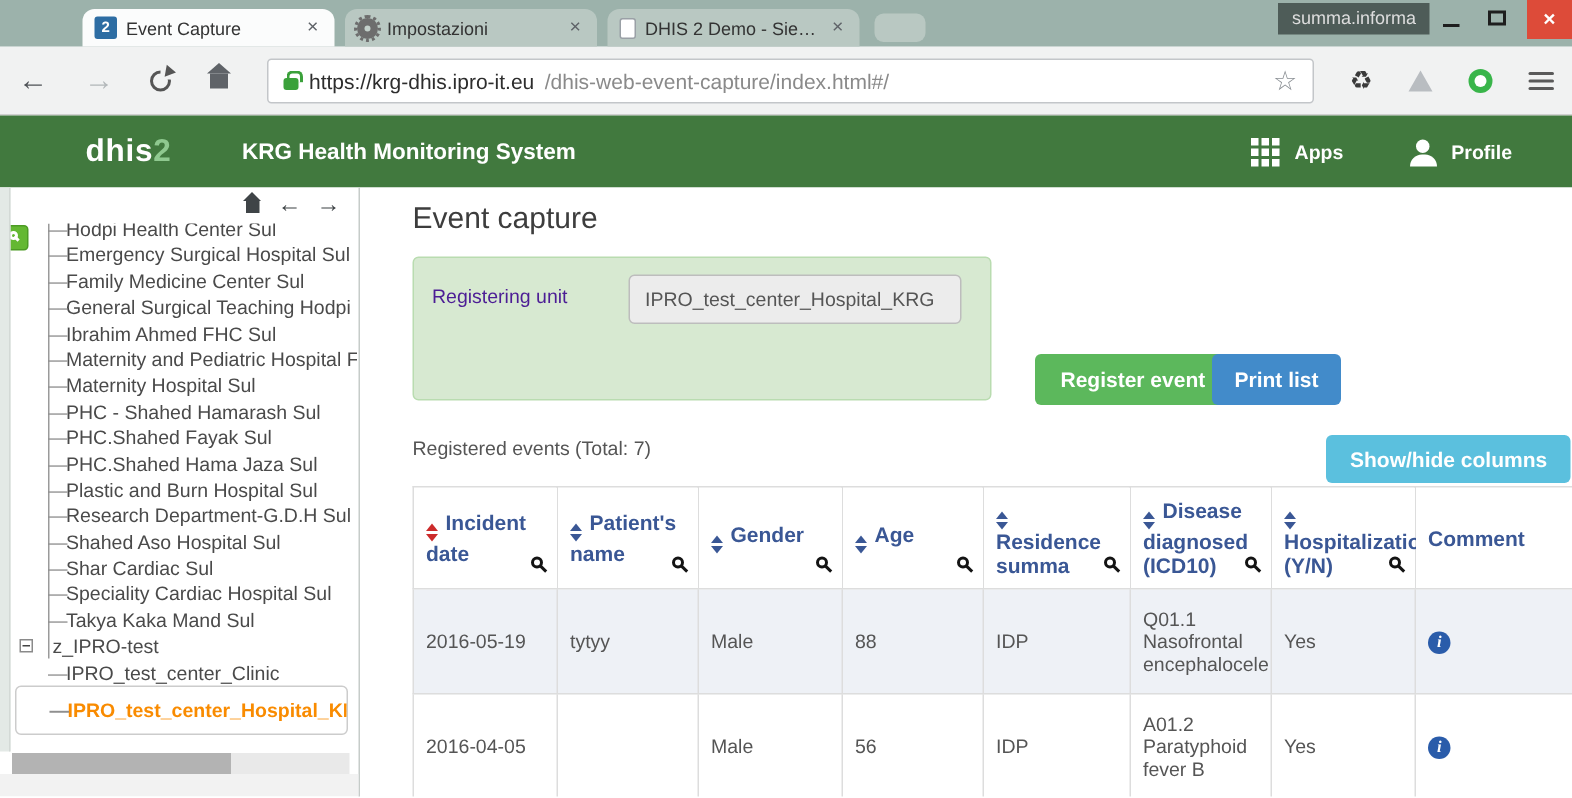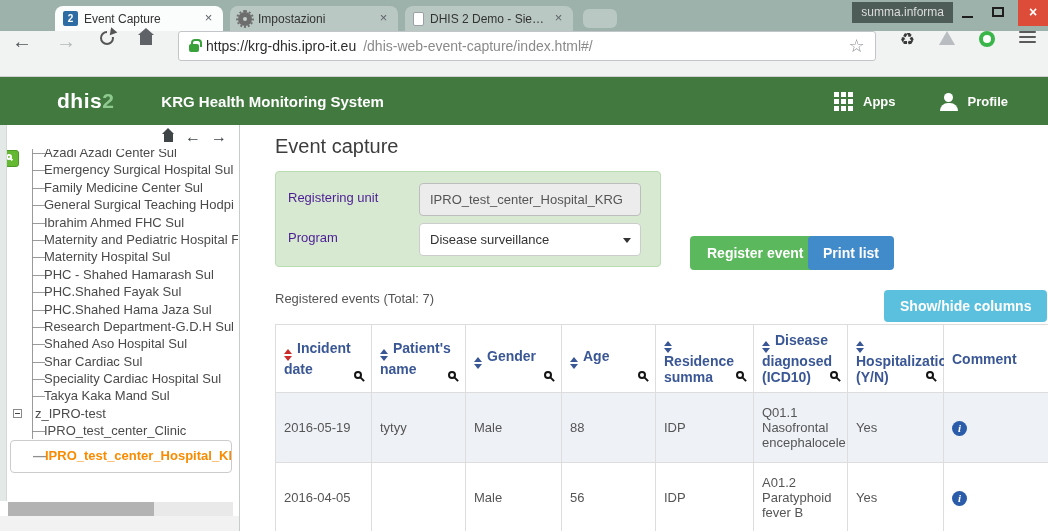--- a/index.html
+++ b/index.html
@@ -23,21 +23,21 @@
   .newtab{position:absolute;left:583px;bottom:3px;width:34px;height:19px;background:#b9c8c2;border-radius:6px}
   .badge{position:absolute;top:2px;right:95px;height:21px;line-height:21px;padding:0 9px;background:#4e5c58;color:#ddd;font-size:12px}
   .win-btn{position:absolute;top:0;width:28px;height:25px}
   .win-min{right:66px}.win-max{right:36px}
   .minbar{position:absolute;left:8px;bottom:7px;width:11px;height:2px;background:#1e1e1e}
   .maxbox{position:absolute;left:8px;top:7px;width:12px;height:10px;border:2px solid #1e1e1e}
   .win-close{position:absolute;top:0;right:0;width:30px;height:26px;background:var(--close_button_red,#dd4b39);color:#fff;font-size:14px;font-weight:bold;text-align:center;line-height:25px}
   .win-close::after{content:"×"}
 
   
-  .toolbar{height:46px;background:#f1f2f2;border-bottom:1px solid #d0d0d0;display:flex;padding:0 12px;gap:24px}
+  .toolbar{height:46px;background:#f1f2f2;border-bottom:1px solid #d0d0d0;display:flex;align-items:center;padding:0 12px;gap:24px}
   .nav{color:#4f5357;font-size:20px;font-weight:bold;line-height:1}
   .i-back::after{content:"←"}
   .i-fwd{color:#b3b8ba}.i-fwd::after{content:"→"}
   .i-reload{width:14px;height:14px;border:2px solid #555;border-radius:50%;position:relative}
   .i-reload::before{content:"";position:absolute;top:-3px;right:-2px;width:7px;height:7px;background:#f1f2f2}
   .i-reload::after{content:"";position:absolute;top:-4px;right:-4px;border-left:4px solid transparent;border-right:4px solid transparent;border-top:7px solid #555;transform:rotate(40deg)}
   .i-home{position:relative;width:16px;height:14px;margin-top:4px}
   .i-home::before{content:"";position:absolute;top:-7px;left:0;border-left:8px solid transparent;border-right:8px solid transparent;border-bottom:7px solid #5f6368}
   .i-home::after{content:"";position:absolute;top:0;left:2px;width:12px;height:10px;background:#5f6368}
   .urlbar{flex:1;height:30px;background:#fff;border:1px solid #c3c6c9;border-radius:3px;display:flex;align-items:center;padding:0 10px;gap:7px;min-width:0}
@@ -212,21 +212,21 @@
     <div class="side-icons">
       <span class="sh-home"></span>
       <span class="sh-arrow sh-back"></span>
       <span class="sh-arrow sh-fwd"></span>
     </div>
     <div class="search-btn">
         <span class="mag-w"></span>
       </div>
     <ul class="tree">
   <li class="ti d2">
-    <span class="ti-label">Azadi Azadi Center Sul</span>
+    <span class="ti-label">Hodpi Health Center Sul</span>
   </li>
 
   <li class="ti d2">
     <span class="ti-label">Emergency Surgical Hospital Sul</span>
   </li>
 
   <li class="ti d2">
     <span class="ti-label">Family Medicine Center Sul</span>
   </li>
 
@@ -252,20 +252,23 @@
   </li>
 
   <li class="ti d2">
     <span class="ti-label">PHC.Shahed Fayak Sul</span>
   </li>
 
   <li class="ti d2">
     <span class="ti-label">PHC.Shahed Hama Jaza Sul</span>
   </li>
 
+  <li class="ti d2">
+    <span class="ti-label">Plastic and Burn Hospital Sul</span>
+  </li>
 
   <li class="ti d2">
     <span class="ti-label">Research Department-G.D.H Sul</span>
   </li>
 
   <li class="ti d2">
     <span class="ti-label">Shahed Aso Hospital Sul</span>
   </li>
 
   <li class="ti d2">
@@ -299,27 +302,20 @@
     <div class="side-bottom"></div>
   </div>
 
   <div class="main">
     <h1>Event capture</h1>
 
     <div class="panel">
       <div class="frow">
         <label>Registering unit</label>
         <input class="ru-input" readonly="" value="IPRO_test_center_Hospital_KRG" style="">
-      </div>
-      <div class="frow">
-        <label>Program</label>
-        <div class="sel">
-          <span>Disease surveillance</span>
-          <span class="caret"></span>
-        </div>
       </div>
     </div>
 
     <button class="btn btn-register">Register event</button>
     <button class="btn btn-print">Print list</button>
 
     <div class="reg-line">
       <span>Registered events</span>
       <span>(Total: 7)</span>
     </div>

